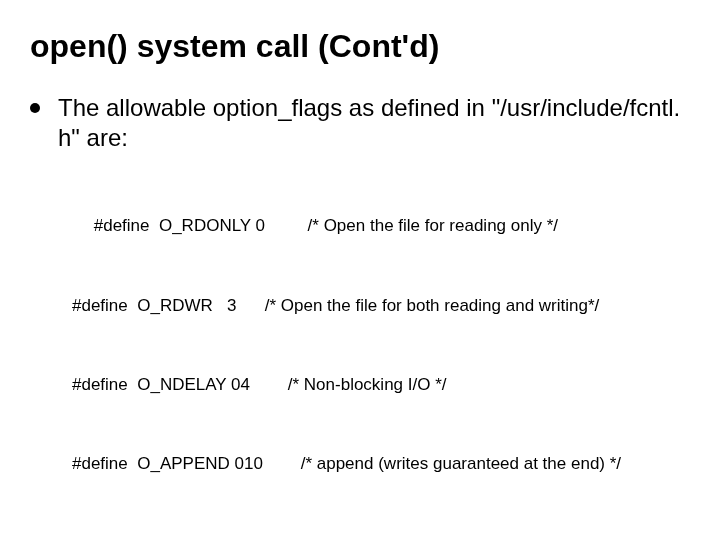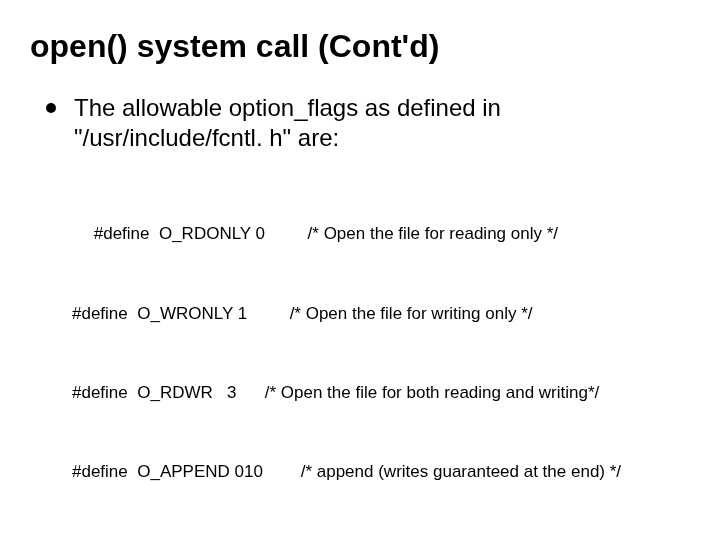--- a/index.html
+++ b/index.html
@@ -18,21 +18,21 @@
     height: 412px;
     padding: 28px 30px 20px 30px;
   }
   .title {
     font-size: 32px;
     font-weight: bold;
     margin: 0 0 28px 0;
     line-height: 1.15;
   }
   .bullets {
-    margin: 16px;
+    margin: 0;
     padding: 0;
     list-style: none;
   }
   .bullets > li {
     display: flex;
     align-items: flex-start;
     margin-bottom: 6px;
   }
   .bullet-icon {
     flex: 0 0 auto;
@@ -67,21 +67,21 @@
 
   <ul class="bullets">
     <li>
       <span class="bullet-icon"></span>
       <span class="bullet-text">The allowable option_flags as defined in "/usr/include/fcntl. h" are:</span>
     </li>
   </ul>
 
   <div class="defines">
     <div class="first"> #define  O_RDONLY 0         /* Open the file for reading only */</div>
-    <div>#define  O_WRONLY 1         /* Open the file for writing only */</div>
     <div>#define  O_RDWR   3      /* Open the file for both reading and writing*/</div>
+    <div>#define  O_NDELAY 04        /* Non-blocking I/O */</div>
     <div>#define  O_APPEND 010        /* append (writes guaranteed at the end) */</div>
     
     
     
   </div>
 
 </div>
 
 </body></html>

